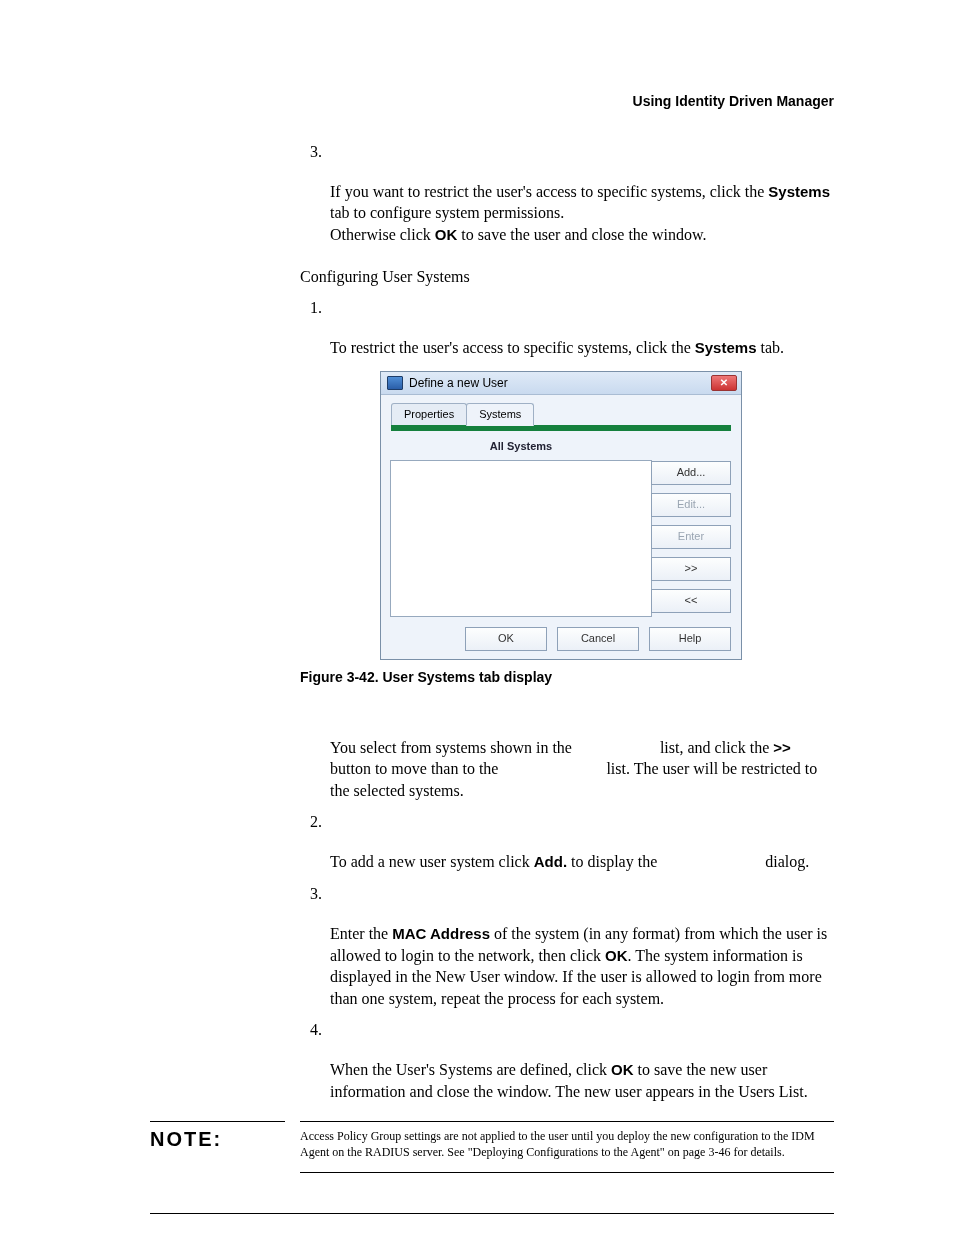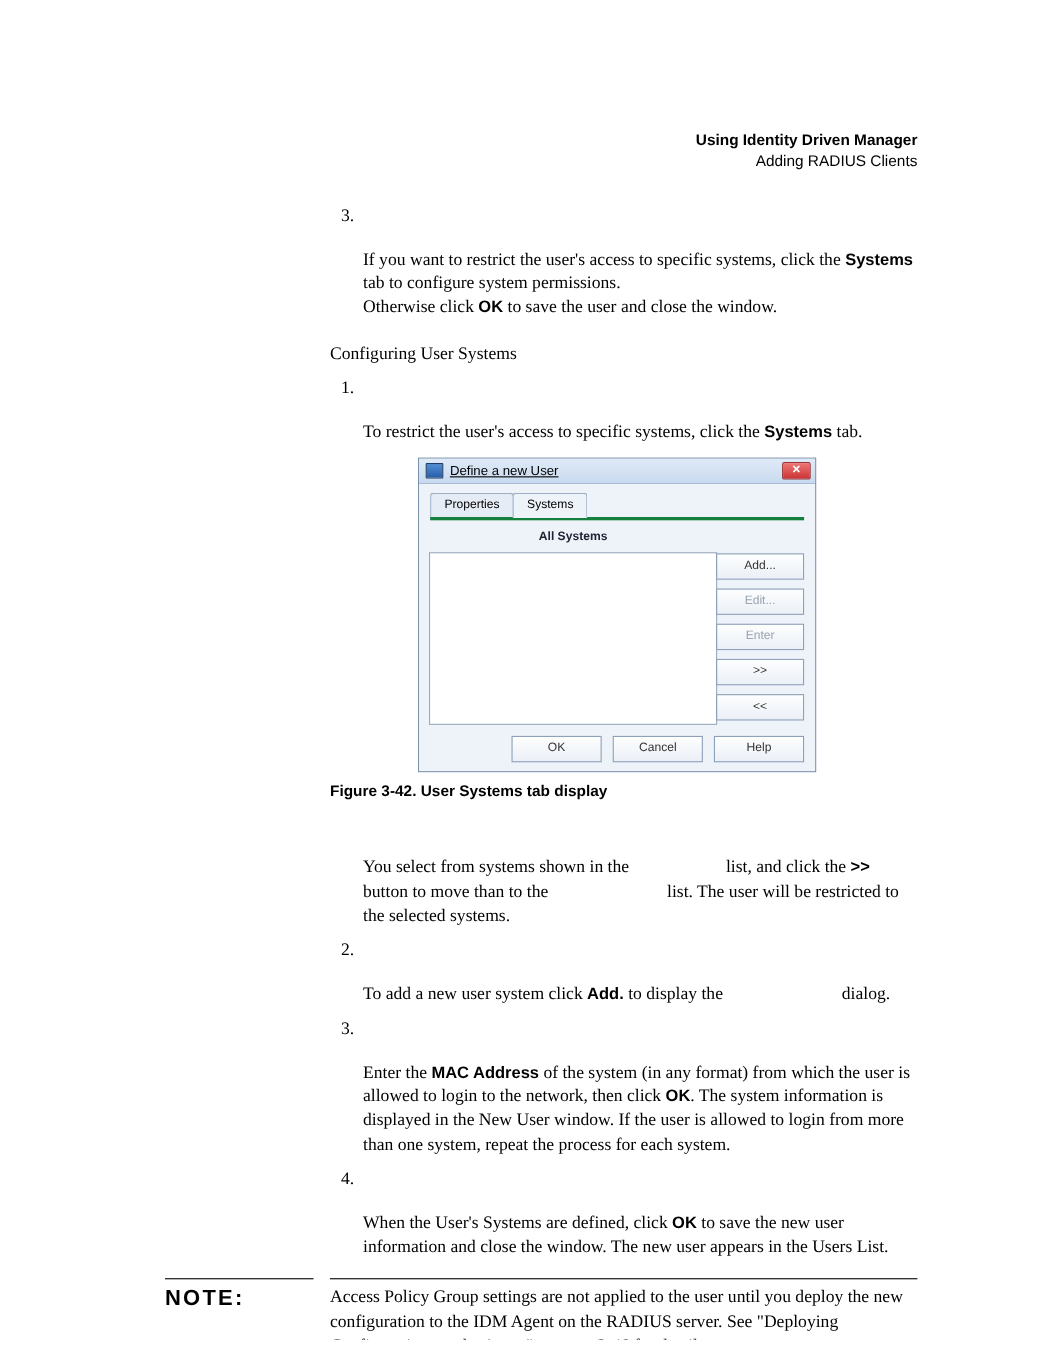--- a/index.html
+++ b/index.html
@@ -7,21 +7,21 @@
     padding: 0;
     font-family: "Times New Roman", Times, serif;
     background: #fff;
     color: #000;
   }
   .page {
     width: 954px;
     height: 1218px;
     position: relative;
     box-sizing: border-box;
-    padding: 118px 120px 60px 150px;
+    padding: 92px 120px 60px 150px;
   }
   .header {
     text-align: right;
     font-family: Arial, Helvetica, sans-serif;
     font-size: 14px;
     line-height: 1.35;
     margin-bottom: 30px;
   }
   .header .h1 { font-weight: bold; }
   .content {
@@ -60,21 +60,21 @@
   }
   .titlebar {
     height: 22px;
     background: linear-gradient(#dfeaf7, #c9daef);
     border-bottom: 1px solid #a9bcd3;
     display: flex;
     align-items: center;
     justify-content: space-between;
     padding: 0 4px 0 6px;
   }
-  .titlebar .left { display: flex; align-items: center; gap: 6px; text-decoration: underline; }
+  .titlebar .left { display: flex; align-items: center; gap: 6px; }
   .titlebar .appicon {
     width: 14px; height: 12px;
     background: linear-gradient(#4f8ed6,#2a5ea8);
     border: 1px solid #1d3c68;
     border-radius: 1px;
     position: relative;
   }
   .closebtn {
     width: 24px; height: 14px;
     background: linear-gradient(#e77, #c33);
@@ -86,21 +86,21 @@
     line-height: 1;
   }
   .inner {
     padding: 8px 10px 6px 10px;
     background: #eef3fa;
   }
   .tabs {
     display: flex;
     align-items: flex-end;
     height: 22px;
-    border-bottom: 3px solid #15803d;
+    border-bottom: 6px solid #15803d;
     margin-bottom: 8px;
   }
   .tab {
     padding: 3px 12px;
     border: 1px solid #9fb0c5;
     border-bottom: none;
     background: #e5ecf5;
     margin-right: -1px;
     border-top-left-radius: 3px;
     border-top-right-radius: 3px;
@@ -170,21 +170,21 @@
     flex: 0 0 135px;
     font-family: Arial, Helvetica, sans-serif;
     font-weight: bold;
     font-size: 20px;
     letter-spacing: 2px;
     border-top: 1.5px solid #000;
     padding-top: 6px;
   }
   .note-body {
     flex: 1;
-    font-size: 16px;
+    font-size: 12px;
     line-height: 1.35;
     padding-top: 6px;
     border-top: 1.5px solid #000;
     border-bottom: 1.5px solid #000;
     padding-bottom: 12px;
     margin-left: 15px;
   }
   .note-row::after { content:""; }
   .ftr-rule {
     border: none;
@@ -197,21 +197,20 @@
     font-style: italic;
   }
 </style>
 </head>
 <body>
 
 <div class="page">
 
   <div class="header">
     <div class="h1">Using Identity Driven Manager</div>
-    <div>Adding RADIUS Clients</div>
   </div>
 
   <div class="content">
 
     <div class="list-item">
       <div class="num">3.</div>
       <div class="body">
         <span>If you want to restrict the user's access to specific systems, click the </span><span class="bold">Systems</span><span> tab to configure system permissions.</span><br>
         <span>Otherwise click </span><span class="bold">OK</span><span> to save the user and close the window.</span>
       </div>

